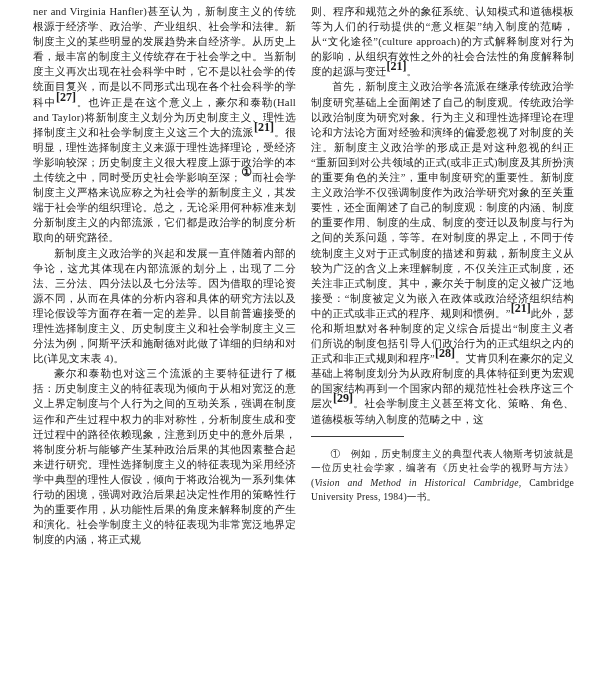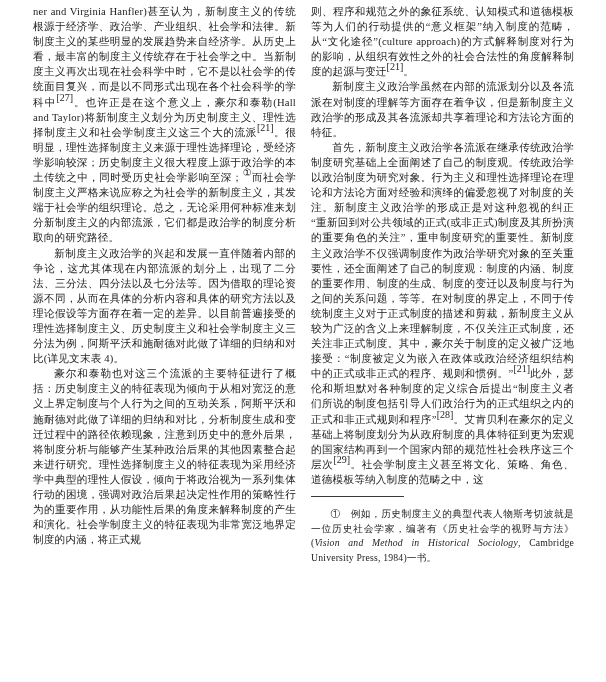--- a/index.html
+++ b/index.html
@@ -11,34 +11,33 @@
     color:#1c1c1c;
   }
   .col{
     width:263px;height:676px;overflow:hidden;
     text-align:justify;text-justify:inter-character;
     font-size:10.6px;line-height:15.1px;
     letter-spacing:0.2px;
   }
   .col p{margin:0;}
   .col p.indent{text-indent:2em;}
-  sup{font-size:10px;line-height:0;vertical-align:super;letter-spacing:0;}
+  sup{font-size:12px;line-height:0;vertical-align:super;letter-spacing:0;font-weight:bold;}
   p.footnote{font-size:9.7px;line-height:14.5px;}
   .fn-rule{border:none;border-top:1px solid #3a3a3a;width:93px;margin:9px 0 10px 0;}
   i{font-style:italic;}
 </style>
 </head>
 <body>
 
 <div class="page">
   <div class="col">
       <p class="">ner and Virginia Hanfler)甚至认为，新制度主义的传统根源于经济学、政治学、产业组织、社会学和法律。新制度主义的某些明显的发展趋势来自经济学。从历史上看，最丰富的制度主义传统存在于社会学之中。当新制度主义再次出现在社会科学中时，它不是以社会学的传统面目复兴，而是以不同形式出现在各个社会科学的学科中<sup>[27]</sup>。也许正是在这个意义上，豪尔和泰勒(Hall and Taylor)将新制度主义划分为历史制度主义、理性选择制度主义和社会学制度主义这三个大的流派<sup>[21]</sup>。很明显，理性选择制度主义来源于理性选择理论，受经济学影响较深；历史制度主义很大程度上源于政治学的本土传统之中，同时受历史社会学影响至深；<sup>①</sup>而社会学制度主义严格来说应称之为社会学的新制度主义，其发端于社会学的组织理论。总之，无论采用何种标准来划分新制度主义的内部流派，它们都是政治学的制度分析取向的研究路径。</p>
       <p class="indent">新制度主义政治学的兴起和发展一直伴随着内部的争论，这尤其体现在内部流派的划分上，出现了二分法、三分法、四分法以及七分法等。因为借取的理论资源不同，从而在具体的分析内容和具体的研究方法以及理论假设等方面存在着一定的差异。以目前普遍接受的理性选择制度主义、历史制度主义和社会学制度主义三分法为例，阿斯平沃和施耐德对此做了详细的归纳和对比(详见文末表 4)。</p>
-      <p class="indent">豪尔和泰勒也对这三个流派的主要特征进行了概括：历史制度主义的特征表现为倾向于从相对宽泛的意义上界定制度与个人行为之间的互动关系，阿斯平沃和施耐德对此做了详细的归纳和对比，分析制度生成和变迁过程中的路径依赖现象，注意到历史中的意外后果，将制度分析与能够产生某种政治后果的其他因素整合起来进行研究。理性选择制度主义的特征表现为采用经济学中典型的理性人假设，倾向于将政治视为一系列集体行动的困境，强调对政治后果起决定性作用的策略性行为的重要作用，从功能性后果的角度来解释制度的产生和演化。社会学制度主义的特征表现为非常宽泛地界定制度的内涵，将正式规</p>
+      <p class="indent">豪尔和泰勒也对这三个流派的主要特征进行了概括：历史制度主义的特征表现为倾向于从相对宽泛的意义上界定制度与个人行为之间的互动关系，强调在制度运作和产生过程中权力的非对称性，分析制度生成和变迁过程中的路径依赖现象，注意到历史中的意外后果，将制度分析与能够产生某种政治后果的其他因素整合起来进行研究。理性选择制度主义的特征表现为采用经济学中典型的理性人假设，倾向于将政治视为一系列集体行动的困境，强调对政治后果起决定性作用的策略性行为的重要作用，从功能性后果的角度来解释制度的产生和演化。社会学制度主义的特征表现为非常宽泛地界定制度的内涵，将正式规</p>
     </div>
   <div class="col">
       <p class="">则、程序和规范之外的象征系统、认知模式和道德模板等为人们的行动提供的“意义框架”纳入制度的范畴，从“文化途径”(culture approach)的方式解释制度对行为的影响，从组织有效性之外的社会合法性的角度解释制度的起源与变迁<sup>[21]</sup>。</p>
-      <p class="indent">新制度主义政治学虽然在内部的流派划分以及各流派在对制度的理解等方面存在着争议，但是新制度主义政治学的形成及其各流派却共享着理论和方法论方面的特征。</p>
       <p class="indent">首先，新制度主义政治学各流派在继承传统政治学制度研究基础上全面阐述了自己的制度观。传统政治学以政治制度为研究对象。行为主义和理性选择理论在理论和方法论方面对经验和演绎的偏爱忽视了对制度的关注。新制度主义政治学的形成正是对这种忽视的纠正 “重新回到对公共领域的正式(或非正式)制度及其所扮演的重要角色的关注”，重申制度研究的重要性。新制度主义政治学不仅强调制度作为政治学研究对象的至关重要性，还全面阐述了自己的制度观：制度的内涵、制度的重要作用、制度的生成、制度的变迁以及制度与行为之间的关系问题，等等。在对制度的界定上，不同于传统制度主义对于正式制度的描述和剪裁，新制度主义从较为广泛的含义上来理解制度，不仅关注正式制度，还关注非正式制度。其中，豪尔关于制度的定义被广泛地接受：“制度被定义为嵌入在政体或政治经济组织结构中的正式或非正式的程序、规则和惯例。”<sup>[21]</sup>此外，瑟伦和斯坦默对各种制度的定义综合后提出“制度主义者们所说的制度包括引导人们政治行为的正式组织之内的正式和非正式规则和程序”<sup>[28]</sup>。艾肯贝利在豪尔的定义基础上将制度划分为从政府制度的具体特征到更为宏观的国家结构再到一个国家内部的规范性社会秩序这三个层次<sup>[29]</sup>。社会学制度主义甚至将文化、策略、角色、道德模板等纳入制度的范畴之中，这</p>
       <hr class="fn-rule">
-      <p class="indent footnote">①　例如，历史制度主义的典型代表人物斯考切波就是一位历史社会学家，编著有《历史社会学的视野与方法》(<i>Vision and Method in Historical Sociology</i>, Cambridge University Press, 1984)一书。</p>
+      <p class="indent footnote">①　例如，历史制度主义的典型代表人物斯考切波就是一位历史社会学家，编著有《历史社会学的视野与方法》(<i>Vision and Method in Historical Cambridge</i>, Cambridge University Press, 1984)一书。</p>
     </div>
 </div>
 
 </body></html>

